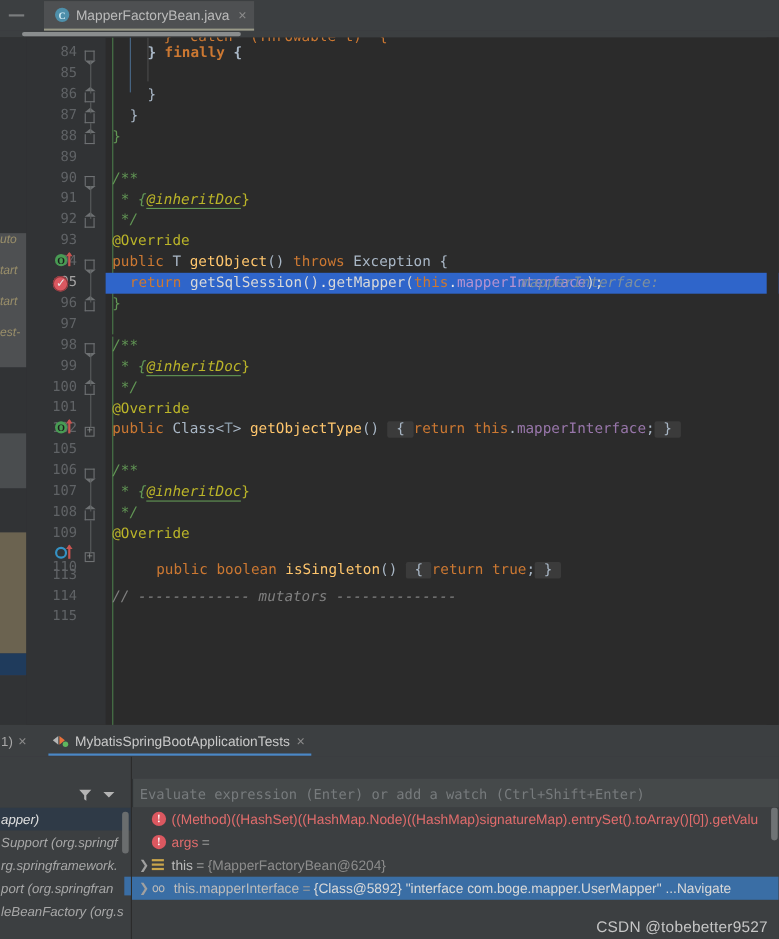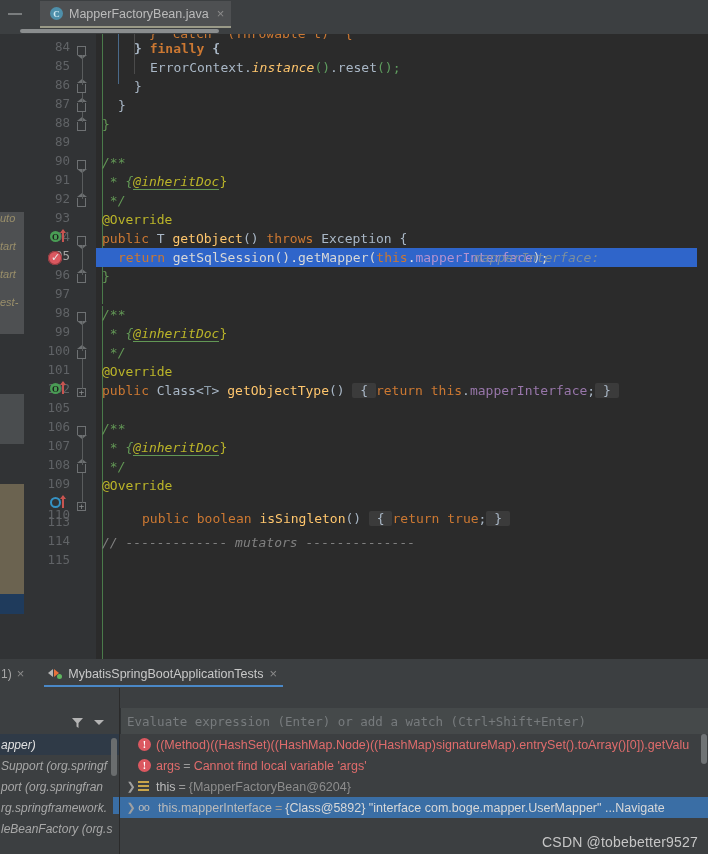--- a/index.html
+++ b/index.html
@@ -444,21 +444,20 @@
       <div class="indent green" style="left:6px;  top:0px;   height:270px;"></div>
       <div class="indent blue" style="left:22px; top:0px;   height:50px;"></div>
       <div class="indent" style="left:38px; top:0px;   height:40px;"></div>
       <div class="indent green" style="left:6px;  top:272px; height:355px;"></div>
 
       <div class="cl" style="top:-10px; left:6px; color:#cc7832;">      }  catch  (Throwable t)  {</div>
 
       <div class="hl-row" style="left:0; top:214px; right:0; background:#2f65ca;"></div>
 
       <div class="cl" style="top:5px;  left:38px;font-weight:bold;"><span class="br">}</span> <span class="k">finally</span> <span class="br">{</span></div>
-      <div class="cl" style="top:24px; left:54px;"><span class="typ">ErrorContext</span>.<span class="mth" style="font-style:italic">instance</span><span class="paren-g">()</span>.<span>reset</span><span class="paren-g">()</span><span class="paren-g">;</span></div>
       <div class="cl" style="top:43px; left:38px;"><span class="br">}</span></div>
       <div class="cl" style="top:62px; left:22px;"><span class="br">}</span></div>
       <div class="cl" style="top:81px; left:6px;"><span class="brace-g">}</span></div>
 
       <div class="cl" style="top:119px; left:6px;"><span class="cmt">/**</span></div>
       <div class="cl" style="top:138px; left:6px;"><span class="cmt"> * {</span><span class="tagu">@inheritDoc</span><span class="tag">}</span></div>
       <div class="cl" style="top:157px; left:6px;"><span class="cmt"> */</span></div>
       <div class="cl" style="top:176px; left:6px;"><span class="tag">@Override</span></div>
       <div class="cl" style="top:195px; left:6px;"><span class="k">public</span> <span class="typ">T</span> <span class="mth">getObject</span><span class="br">()</span> <span class="k">throws</span> <span class="typ">Exception</span> <span class="br">{</span></div>
 
@@ -505,24 +504,24 @@
 
     <div class="frames-pane">
       <div class="frames-list" id="frames-list">
           <div class="frame-row sel">
             <span>apper)</span>
           </div>
           <div class="frame-row">
             <span>Support (org.springf</span>
           </div>
           <div class="frame-row">
-            <span>port (org.springfran</span>
+            <span>rg.springframework.</span>
           </div>
           <div class="frame-row">
-            <span>rg.springframework.</span>
+            <span>port (org.springfran</span>
           </div>
           <div class="frame-row">
             <span>leBeanFactory (org.s</span>
           </div>
         </div>
       <div class="frames-scroll"></div>
     </div>
     <div class="vsplit"></div>
 
     <div class="filter-btn">
@@ -543,21 +542,20 @@
     <div class="var-row">
           <span class="var-exp"></span>
           <span class="err-icon">!</span>
           <span class="vname red">((Method)((HashSet)((HashMap.Node)((HashMap)signatureMap).entrySet().toArray()[0]).getValu</span>
         </div>
         <div class="var-row">
           <span class="var-exp"></span>
           <span class="err-icon">!</span>
           <span class="vname red">args</span>
           <span class="veq">=</span>
-          <span class="vval red">Cannot find local variable 'args'</span>
         </div>
         <div class="var-row">
           <span class="var-exp">❯</span>
           <span class="obj-icon">
             <i style="top:0"></i>
             <i style="top:4px"></i>
             <i style="top:8px"></i>
           </span>
           <span class="vname">this</span>
           <span class="veq">=</span>

